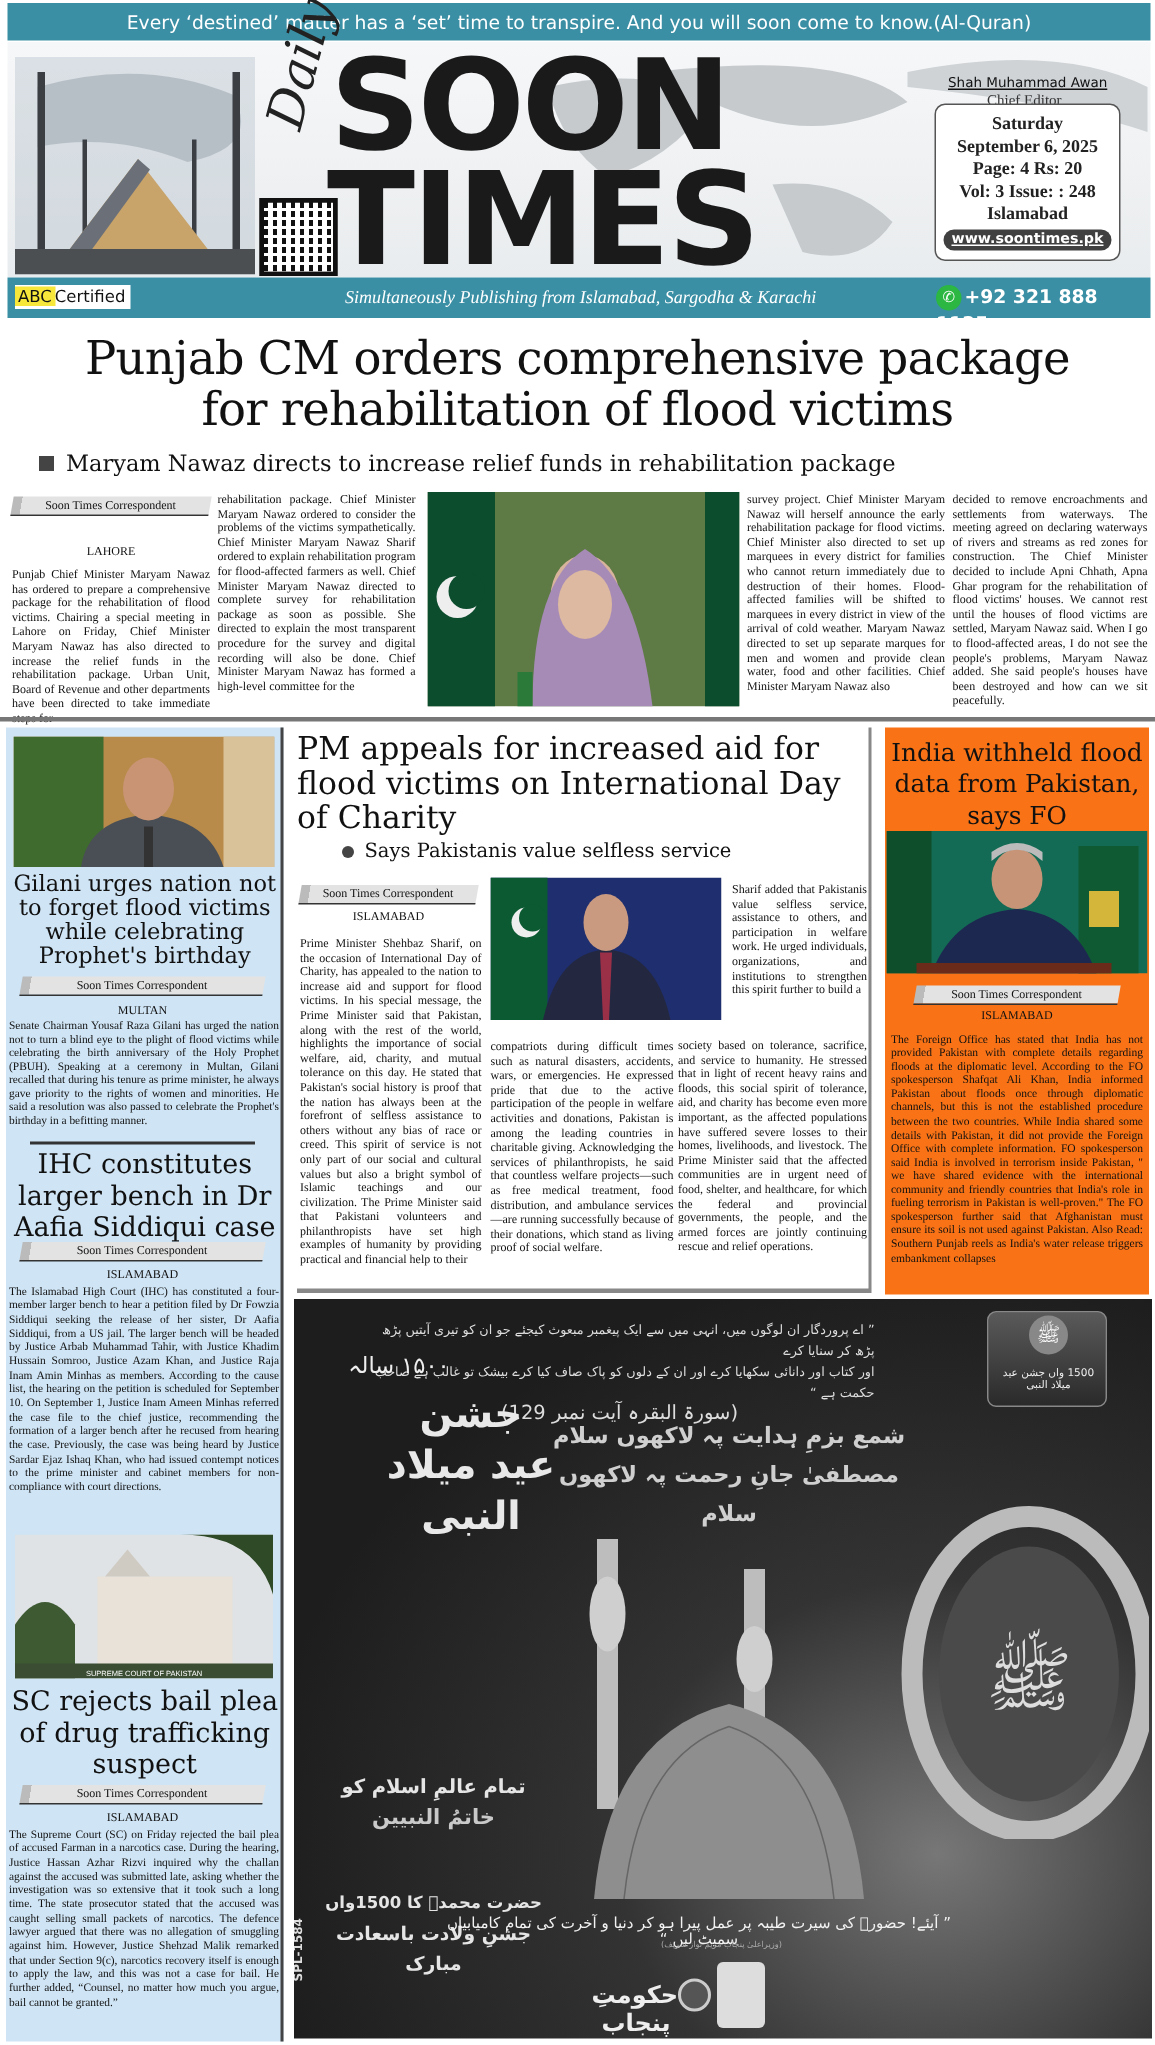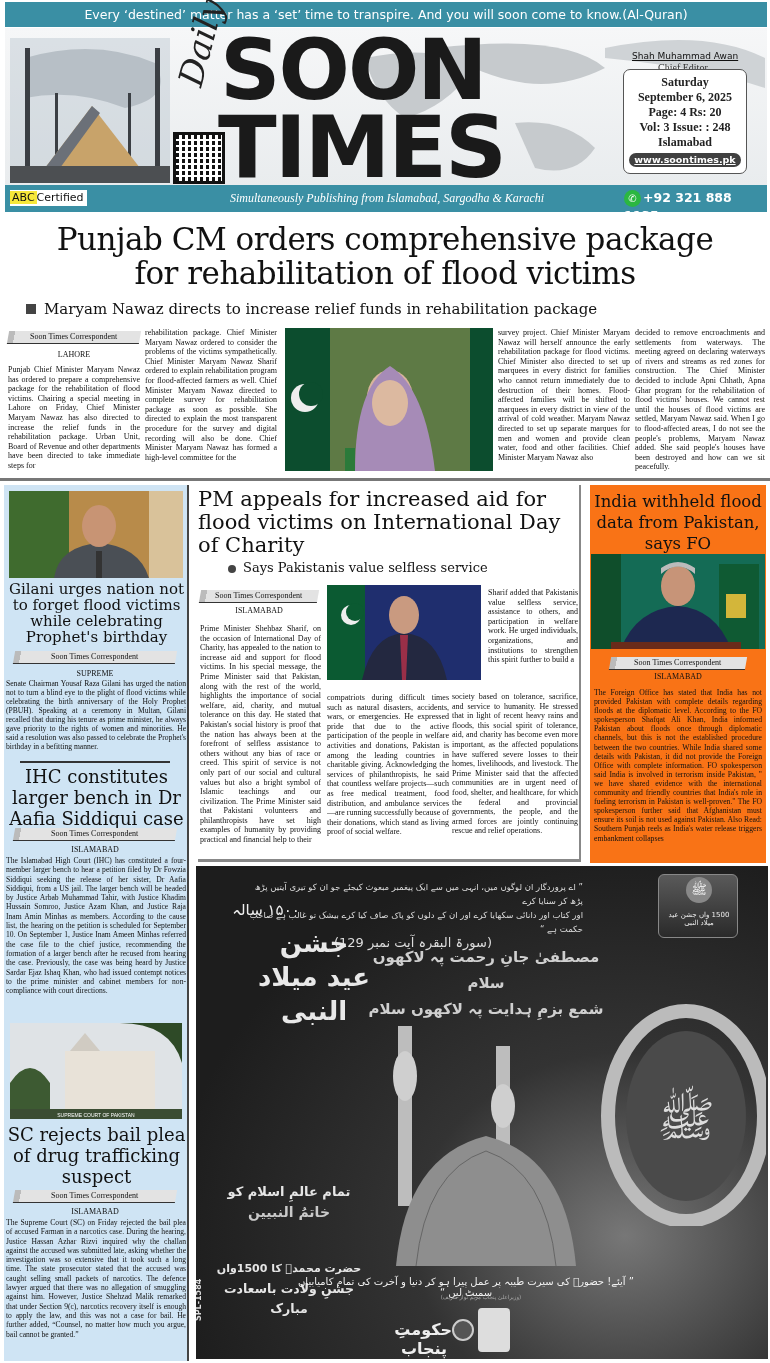--- a/index.html
+++ b/index.html
@@ -111,21 +111,21 @@
 <div class="abs phone"><span class="wa">✆</span><span>+92 321 888 1135</span></div>
 
 <div class="abs lead-h">
   <div>Punjab CM orders comprehensive package</div>
   <div>for rehabilitation of flood victims</div>
 </div>
 <div class="abs lead-sub">Maryam Nawaz directs to increase relief funds in rehabilitation package</div>
 
 <div class="abs" style="left:8px; top:331px; width:132px;">
   <div class="corr"><span>Soon Times Correspondent</span></div>
-  <div class="city" style="margin-top:5px">LAHORE</div>
+  <div class="city" style="margin-top:18px">LAHORE</div>
   <div class="col" style="margin-top:4px">Punjab Chief Minister Maryam Nawaz has ordered to prepare a comprehensive package for the rehabilitation of flood victims. Chairing a special meeting in Lahore on Friday, Chief Minister Maryam Nawaz has also directed to increase the relief funds in the rehabilitation package. Urban Unit, Board of Revenue and other departments have been directed to take immediate steps for</div>
 </div>
 <div class="abs col" style="left:145px; top:328px; width:132px;">rehabilitation package. Chief Minister Maryam Nawaz ordered to consider the problems of the victims sympathetically. Chief Minister Maryam Nawaz Sharif ordered to explain rehabilitation program for flood-affected farmers as well. Chief Minister Maryam Nawaz directed to complete survey for rehabilitation package as soon as possible. She directed to explain the most transparent procedure for the survey and digital recording will also be done. Chief Minister Maryam Nawaz has formed a high-level committee for the</div>
 <svg class="abs photo" style="left:285px; top:328px; width:208px; height:143px;" viewBox="0 0 208 143">
   <rect width="208" height="143" fill="#5e7a45"></rect>
   <rect x="0" y="0" width="45" height="143" fill="#0c4d2e"></rect>
   <rect x="185" y="0" width="23" height="143" fill="#0c4d2e"></rect>
   <circle cx="20" cy="70" r="14" fill="#eee"></circle>
     <circle cx="26" cy="66" r="12" fill="#0c4d2e"></circle>
   <ellipse cx="105" cy="70" rx="23" ry="28" fill="#d8b49c"></ellipse>
@@ -144,21 +144,21 @@
   <rect width="174" height="87" fill="#b88b4a"></rect>
   <rect x="0" y="0" width="60" height="87" fill="#3f6b2e"></rect>
   <rect x="140" y="0" width="34" height="87" fill="#d9c29a"></rect>
   <path d="M45 87 Q50 55 90 52 Q130 55 140 87 Z" fill="#4a4f55"></path>
   <ellipse cx="90" cy="35" rx="17" ry="21" fill="#c89474"></ellipse>
   <rect x="87" y="60" width="6" height="27" fill="#333"></rect>
 </svg>
 <div class="abs side-h" style="left:4px; top:581px;">Gilani urges nation not to forget flood victims while celebrating Prophet's birthday</div>
 <div class="abs" style="left:14px; top:651px; width:162px;">
   <div class="corr"><span>Soon Times Correspondent</span></div>
-  <div class="city" style="margin-top:4px">SUPREME</div>
+  <div class="city" style="margin-top:4px">MULTAN</div>
 </div>
 <div class="abs col" style="left:6px; top:679px; width:180px; font-size:7.6px; line-height:9px;">Senate Chairman Yousaf Raza Gilani has urged the nation not to turn a blind eye to the plight of flood victims while celebrating the birth anniversary of the Holy Prophet (PBUH). Speaking at a ceremony in Multan, Gilani recalled that during his tenure as prime minister, he always gave priority to the rights of women and minorities. He said a resolution was also passed to celebrate the Prophet's birthday in a befitting manner.</div>
 <div class="abs rule" style="left:20px; top:761px; width:150px;"></div>
 
 <div class="abs side-h big" style="left:4px; top:766px;">IHC constitutes larger bench in Dr Aafia Siddiqui case</div>
 <div class="abs" style="left:14px; top:828px; width:162px;">
   <div class="corr"><span>Soon Times Correspondent</span></div>
   <div class="city" style="margin-top:3px">ISLAMABAD</div>
 </div>
 <div class="abs col" style="left:6px; top:856px; width:180px; font-size:7.6px; line-height:9.3px;">The Islamabad High Court (IHC) has constituted a four-member larger bench to hear a petition filed by Dr Fowzia Siddiqui seeking the release of her sister, Dr Aafia Siddiqui, from a US jail. The larger bench will be headed by Justice Arbab Muhammad Tahir, with Justice Khadim Hussain Somroo, Justice Azam Khan, and Justice Raja Inam Amin Minhas as members. According to the cause list, the hearing on the petition is scheduled for September 10. On September 1, Justice Inam Ameen Minhas referred the case file to the chief justice, recommending the formation of a larger bench after he recused from hearing the case. Previously, the case was being heard by Justice Sardar Ejaz Ishaq Khan, who had issued contempt notices to the prime minister and cabinet members for non-compliance with court directions.</div>
@@ -223,22 +223,22 @@
 
 <div class="abs ad">
   <div class="abs urdu" style="right:185px; top:14px; font-size:8.5px; line-height:14px; text-align:right; width:340px;">
     <div>” اے پروردگار ان لوگوں میں، انہی میں سے ایک پیغمبر مبعوث کیجئے جو ان کو تیری آیتیں پڑھ پڑھ کر سنایا کرے</div>
     <div>اور کتاب اور دانائی سکھایا کرے اور ان کے دلوں کو پاک صاف کیا کرے بیشک تو غالب ہے صاحب حکمت ہے “</div>
     <div style="text-align:center; font-size:13px;">(سورۃ البقرہ آیت نمبر 129)</div>
   </div>
   <div class="abs urdu" style="left:10px; top:35px; width:120px; text-align:center; font-size:15px; color:#eee; font-weight:normal;">۱۵۰۰ سالہ</div>
   <div class="abs urdu" style="left:10px; top:60px; width:120px; text-align:center; font-size:26px; line-height:34px; color:#e8e8e8; font-weight:bold;margin-left:48px;">جشن عید میلاد النبی</div>
   <div class="abs urdu" style="left:160px; top:78px; width:260px; text-align:center; font-size:15px; line-height:26px; color:#cfcfcf; font-weight:bold;">
+    <div>شمع بزمِ ہدایت پہ لاکھوں سلام</div>
     <div>مصطفیٰ جانِ رحمت پہ لاکھوں سلام</div>
-    <div>شمع بزمِ ہدایت پہ لاکھوں سلام</div>
   </div>
   <div class="abs" style="left:462px; top:8px; width:80px; height:64px; border:1px solid #888; border-radius:6px; background:linear-gradient(#5a5a5a,#2a2a2a);">
     <div class="abs" style="left:27px; top:2px; width:26px; height:26px; border-radius:50%; background:#888; color:#fff; text-align:center; line-height:26px; font-size:13px;">ﷺ</div>
     <div class="abs urdu" style="left:2px; top:36px; width:76px; text-align:center; font-size:7px; color:#eee;">1500 واں جشن عید میلاد النبی</div>
   </div>
   <svg class="abs" style="left:160px; top:150px; width:260px; height:250px;" viewBox="0 0 260 250">
     <rect x="42" y="10" width="14" height="180" fill="#bdbdbd"></rect>
     <ellipse cx="49" cy="60" rx="12" ry="25" fill="#cfcfcf"></ellipse>
     <rect x="140" y="30" width="14" height="160" fill="#bdbdbd"></rect>
     <ellipse cx="147" cy="90" rx="12" ry="22" fill="#cfcfcf"></ellipse>

